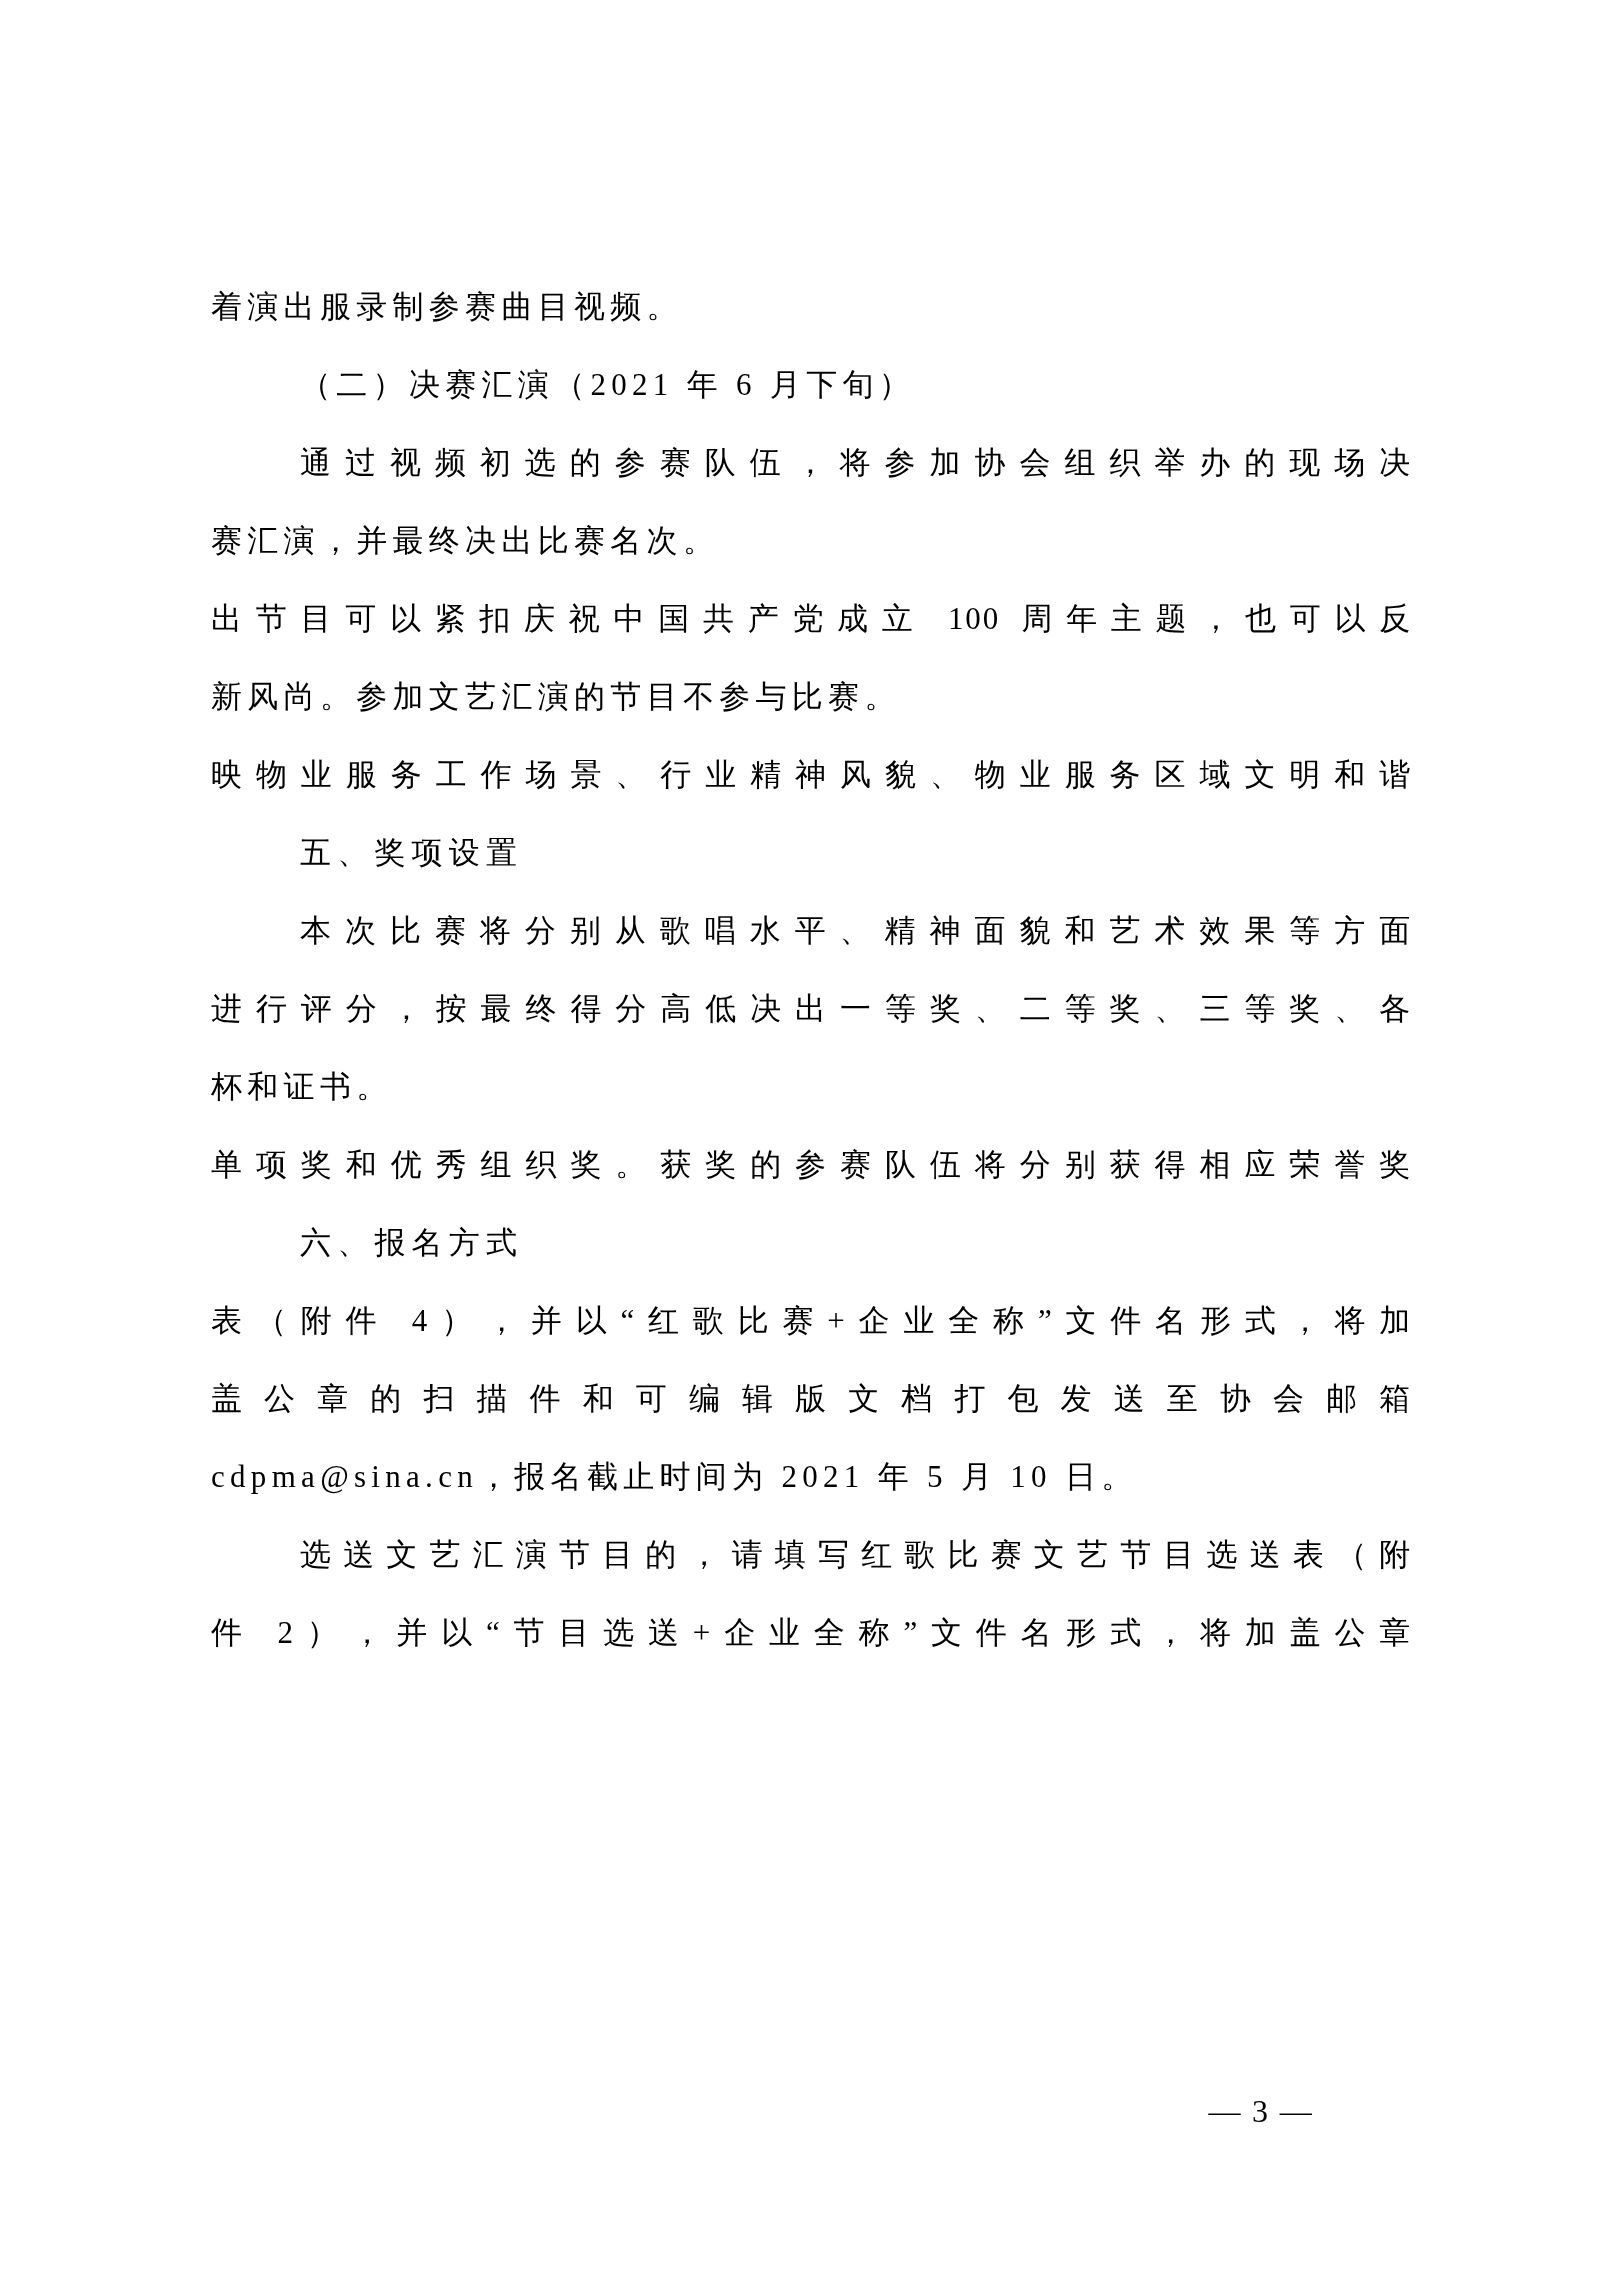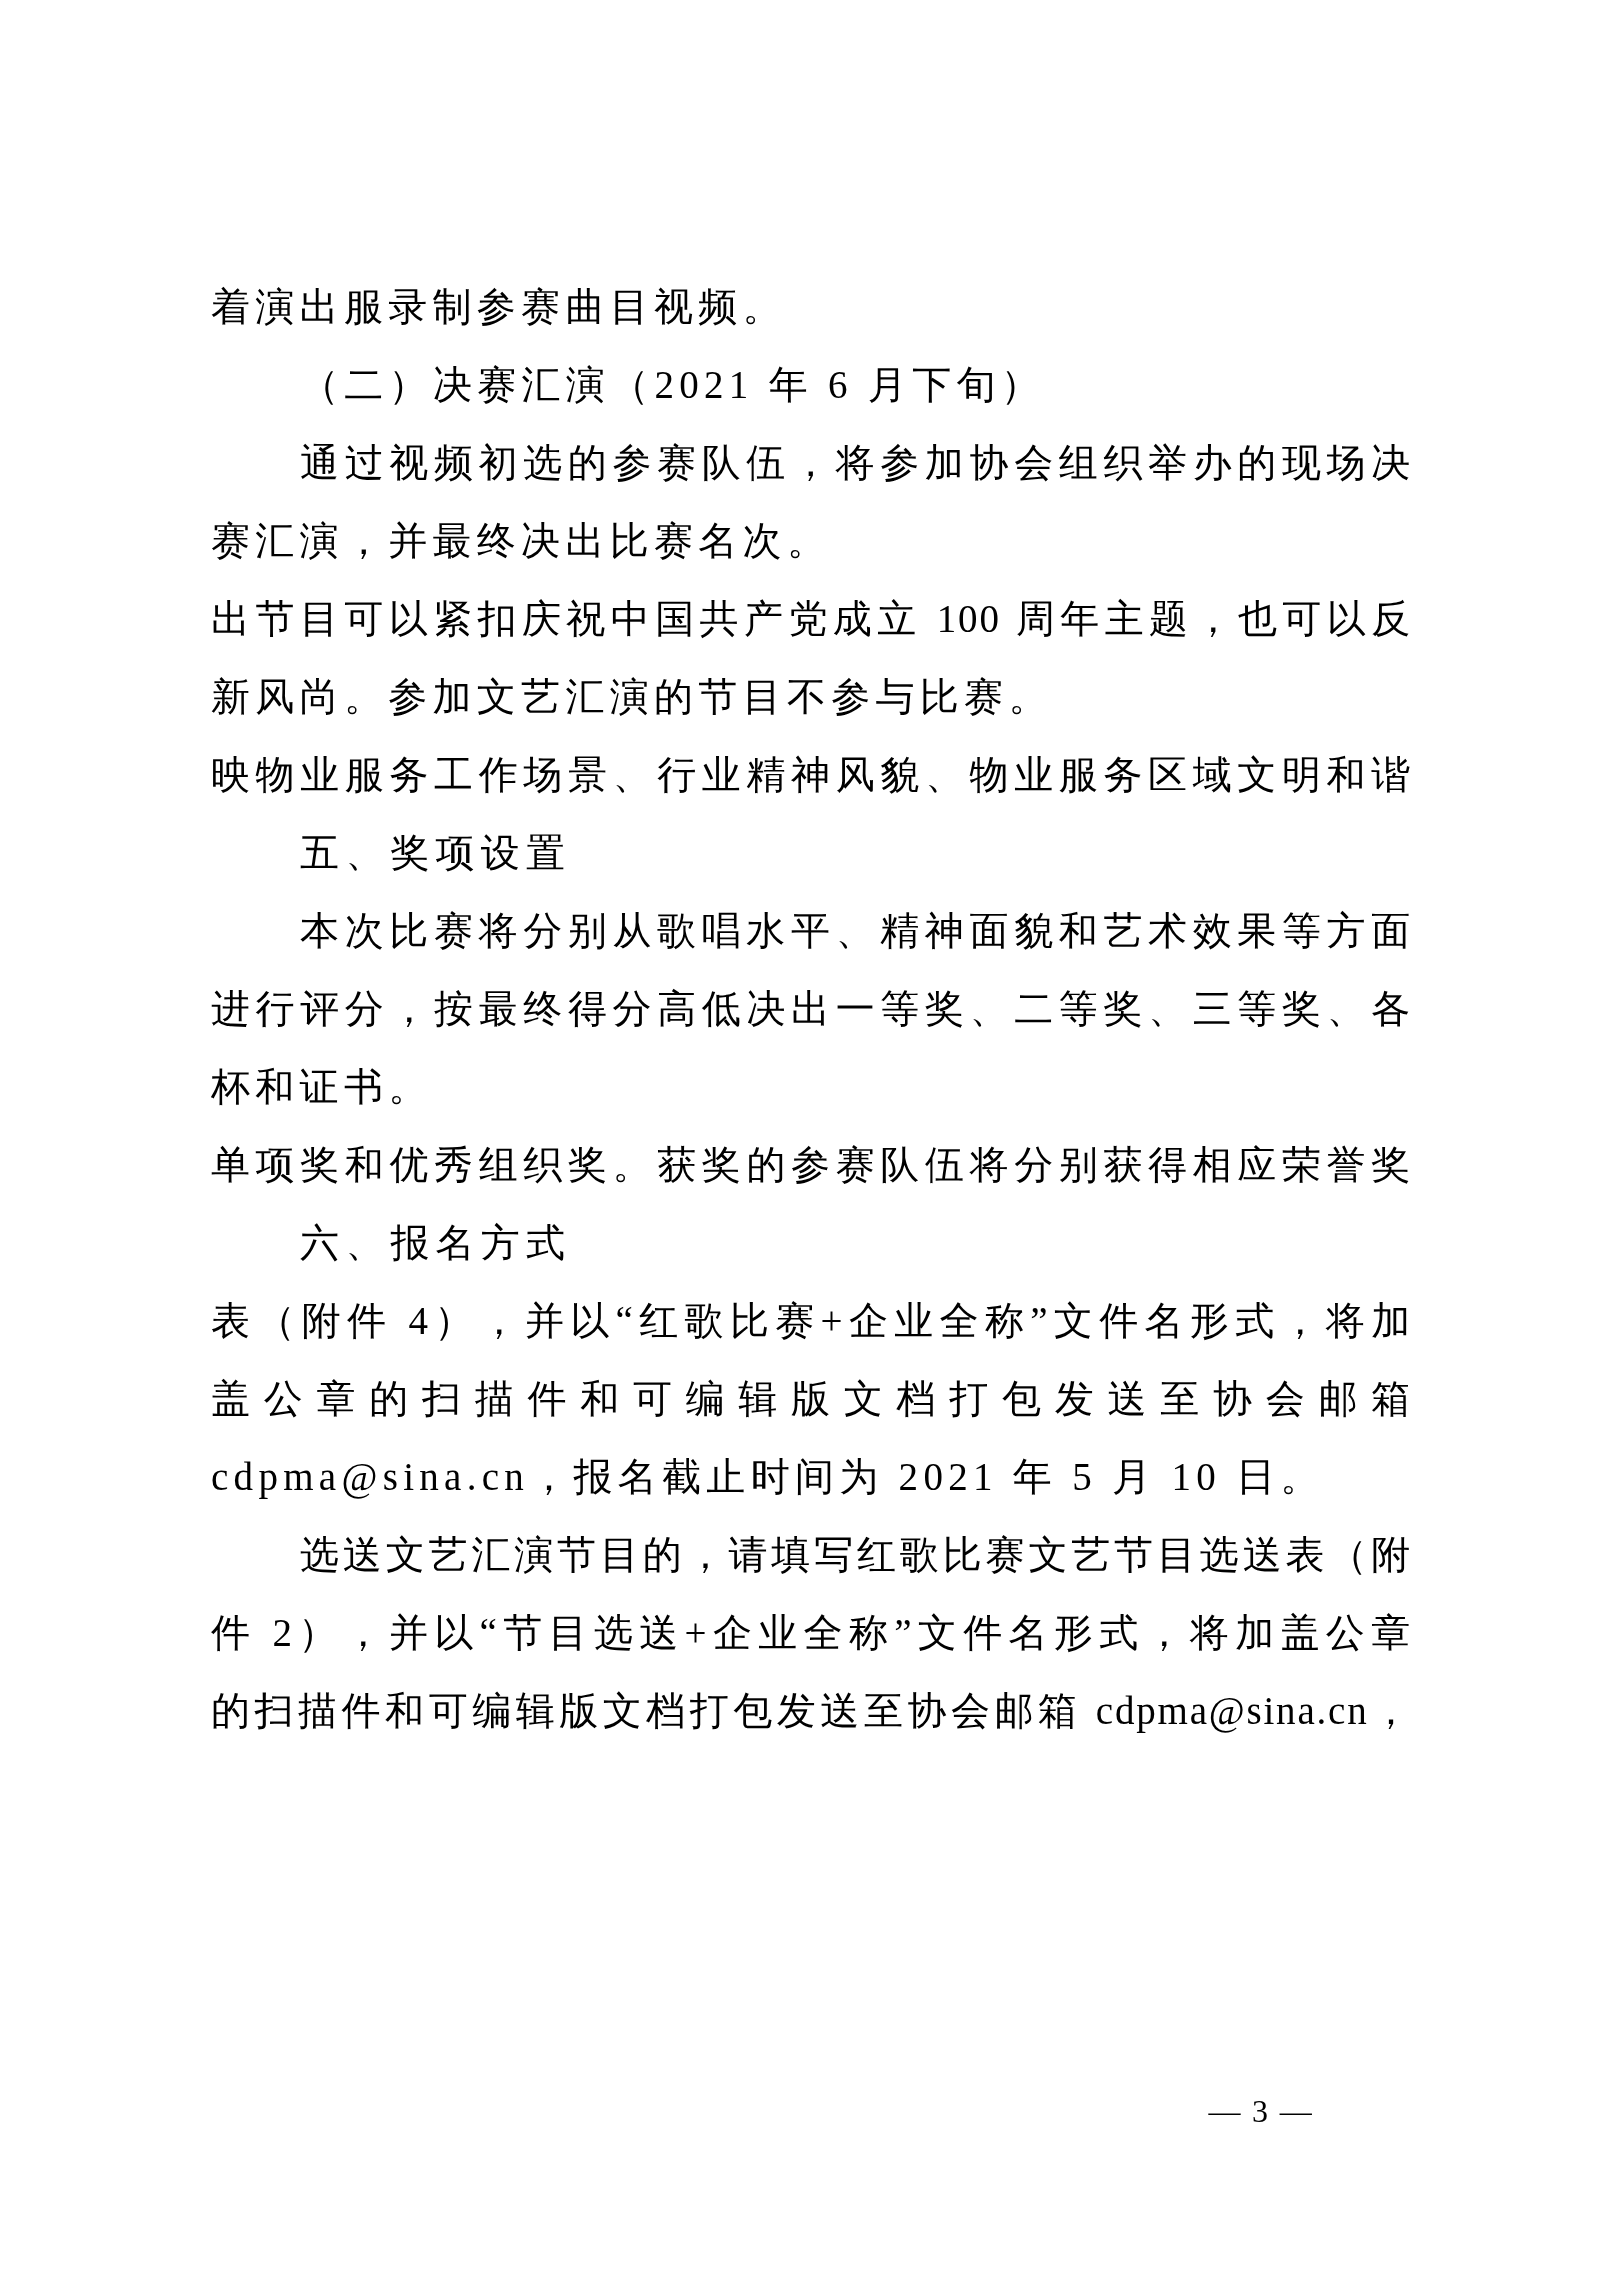--- a/index.html
+++ b/index.html
@@ -16,21 +16,21 @@
     color: #000000;
     font-family: "Liberation Serif", "DejaVu Serif", serif;
   }
   .body-text {
     position: absolute;
     left: 211px;
     top: 268px;
     width: 1201px;
   }
   .line {
-    font-size: 39px;
+    font-size: 31px;
     line-height: 78px;
     height: 78px;
     letter-spacing: 5.3px;
     white-space: normal;
     text-align: left;
   }
   .line.fill {
     letter-spacing: 1.8px;
     text-align: justify;
     text-align-last: justify;
@@ -72,17 +72,16 @@
       <div class="line indent fill">本次比赛将分别从歌唱水平、精神面貌和艺术效果等方面</div>
       <div class="line fill">进行评分，按最终得分高低决出一等奖、二等奖、三等奖、各</div>
       <div class="line">杯和证书。</div>
       <div class="line fill">单项奖和优秀组织奖。获奖的参赛队伍将分别获得相应荣誉奖</div>
       <div class="line indent heading">六、报名方式</div>
       <div class="line fill">表（附件 4），并以“红歌比赛+企业全称”文件名形式，将加</div>
       <div class="line fill">盖公章的扫描件和可编辑版文档打包发送至协会邮箱</div>
       <div class="line">cdpma@sina.cn，报名截止时间为 2021 年 5 月 10 日。</div>
       <div class="line indent fill">选送文艺汇演节目的，请填写红歌比赛文艺节目选送表（附</div>
       <div class="line fill">件 2），并以“节目选送+企业全称”文件名形式，将加盖公章</div>
-      <div class="line fill">的扫描件和可编辑版文档打包发送至协会邮箱 cdpma@sina.cn，</div>
     </div>
   <div class="page-number">— 3 —</div>
 </div>
 
 
 </body></html>

